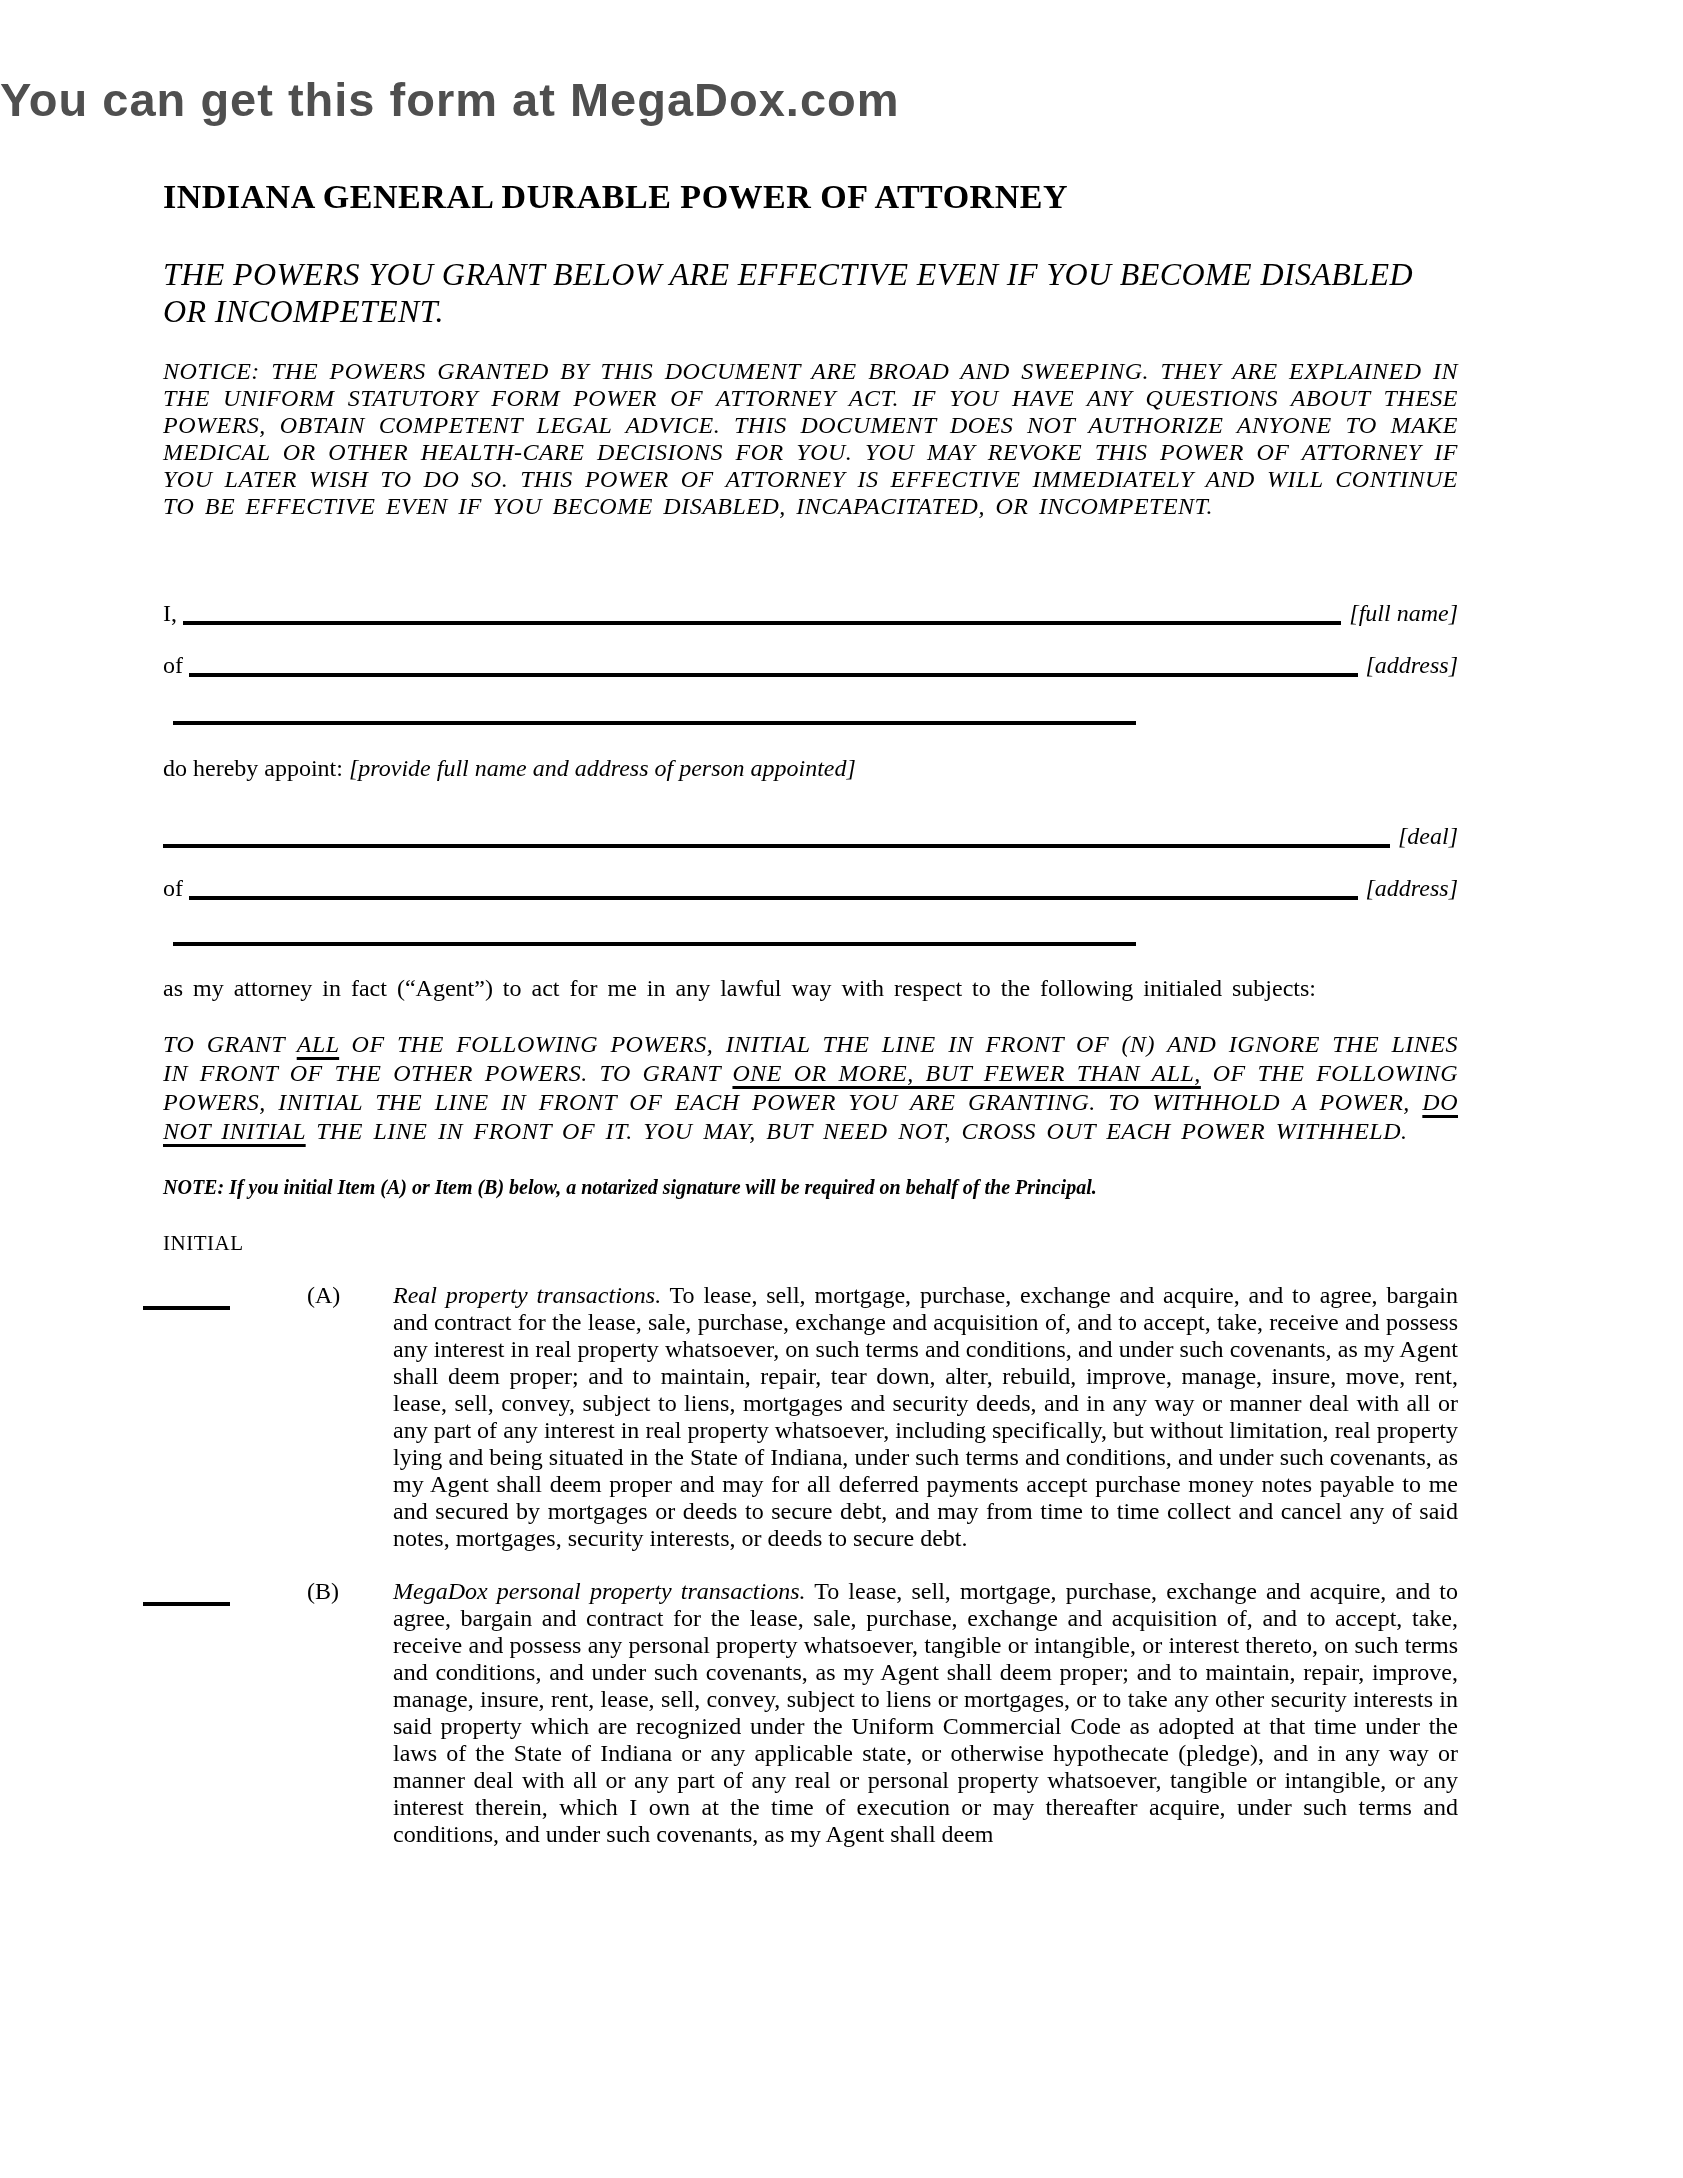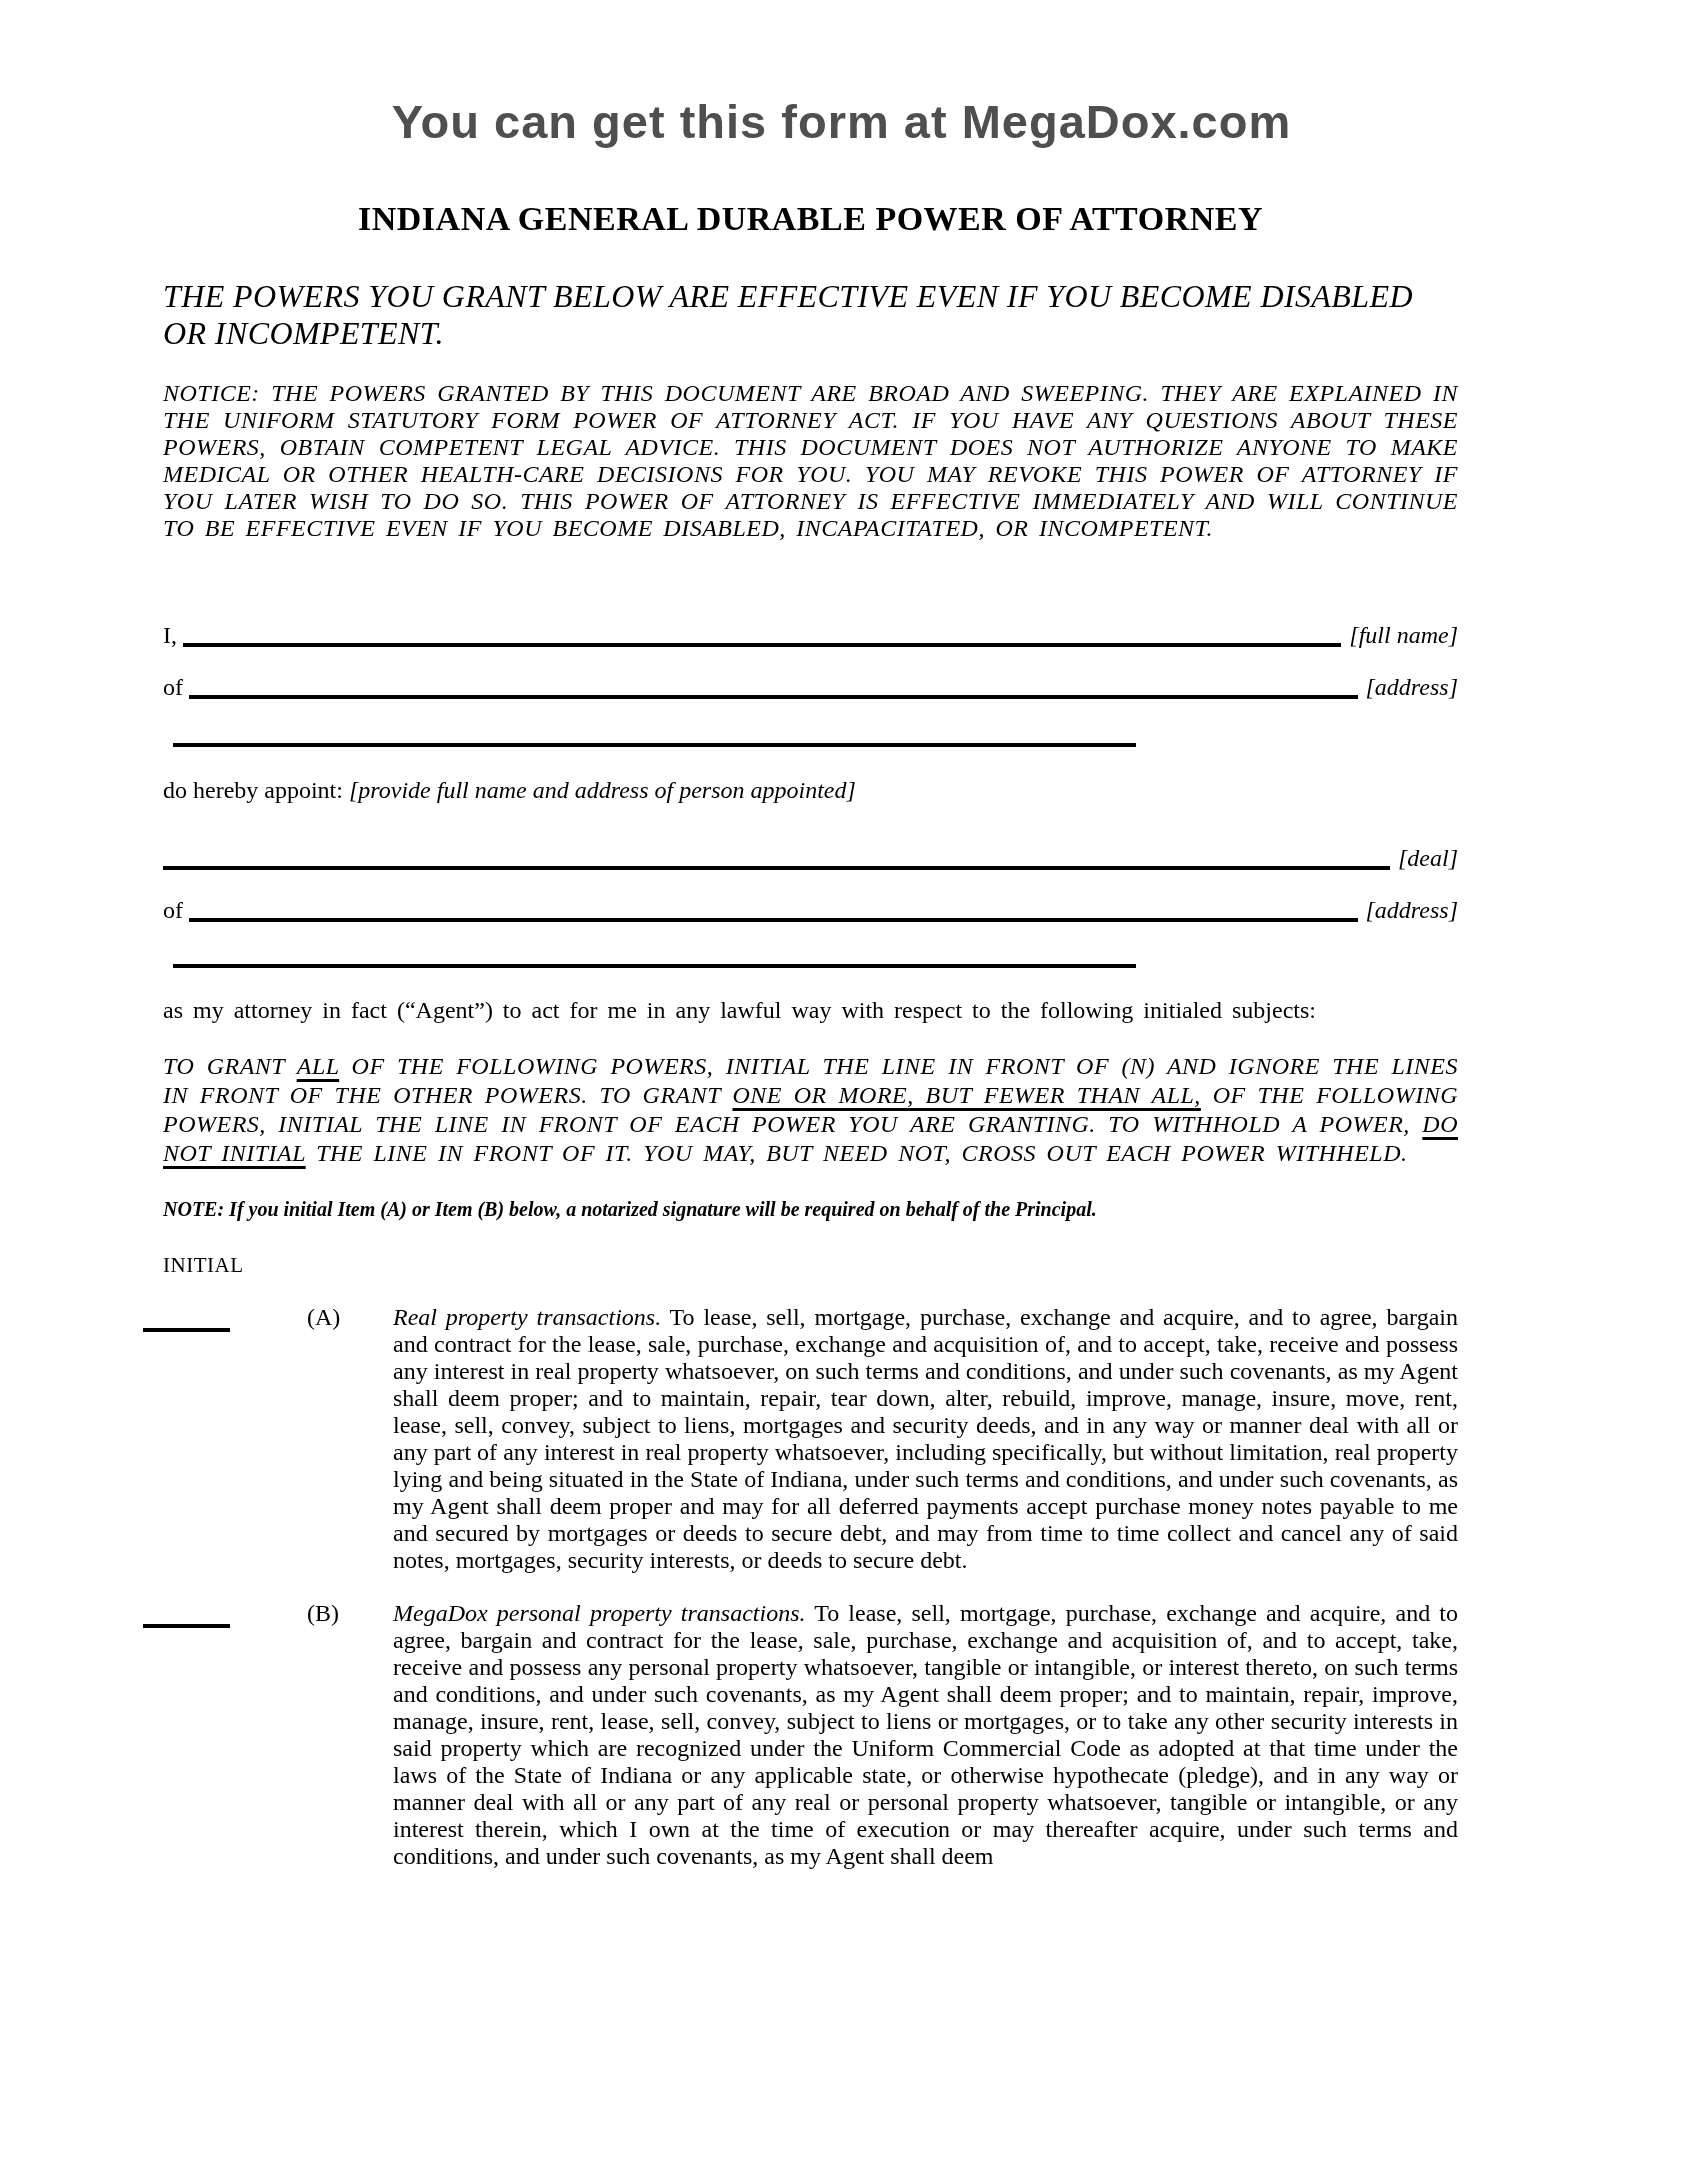--- a/index.html
+++ b/index.html
@@ -6,32 +6,30 @@
   .page {
     position:relative;
     width:1683px; height:2178px;
     background:#ffffff;
     color:#000;
     font-family:"Liberation Serif", serif;
     overflow:hidden;
     box-sizing:border-box;
   }
   .banner {
-    margin-top:94px;
-    text-align:center;
+    margin-top:72px;
     font-family:"Liberation Sans", sans-serif;
     font-weight:bold;
     font-size:47px;
     color:#4f4f4f;
     letter-spacing:1px;
   }
   .content { padding:0 225px 0 163px; }
   .doc-title {
     margin-top:51px;
-    text-align:center;
     font-weight:bold;
     font-size:34px;
     letter-spacing:0.5px;
   }
   .effective-line {
     margin-top:40px;
     font-style:italic;
     font-size:32px;
     letter-spacing:0.4px;
   }

